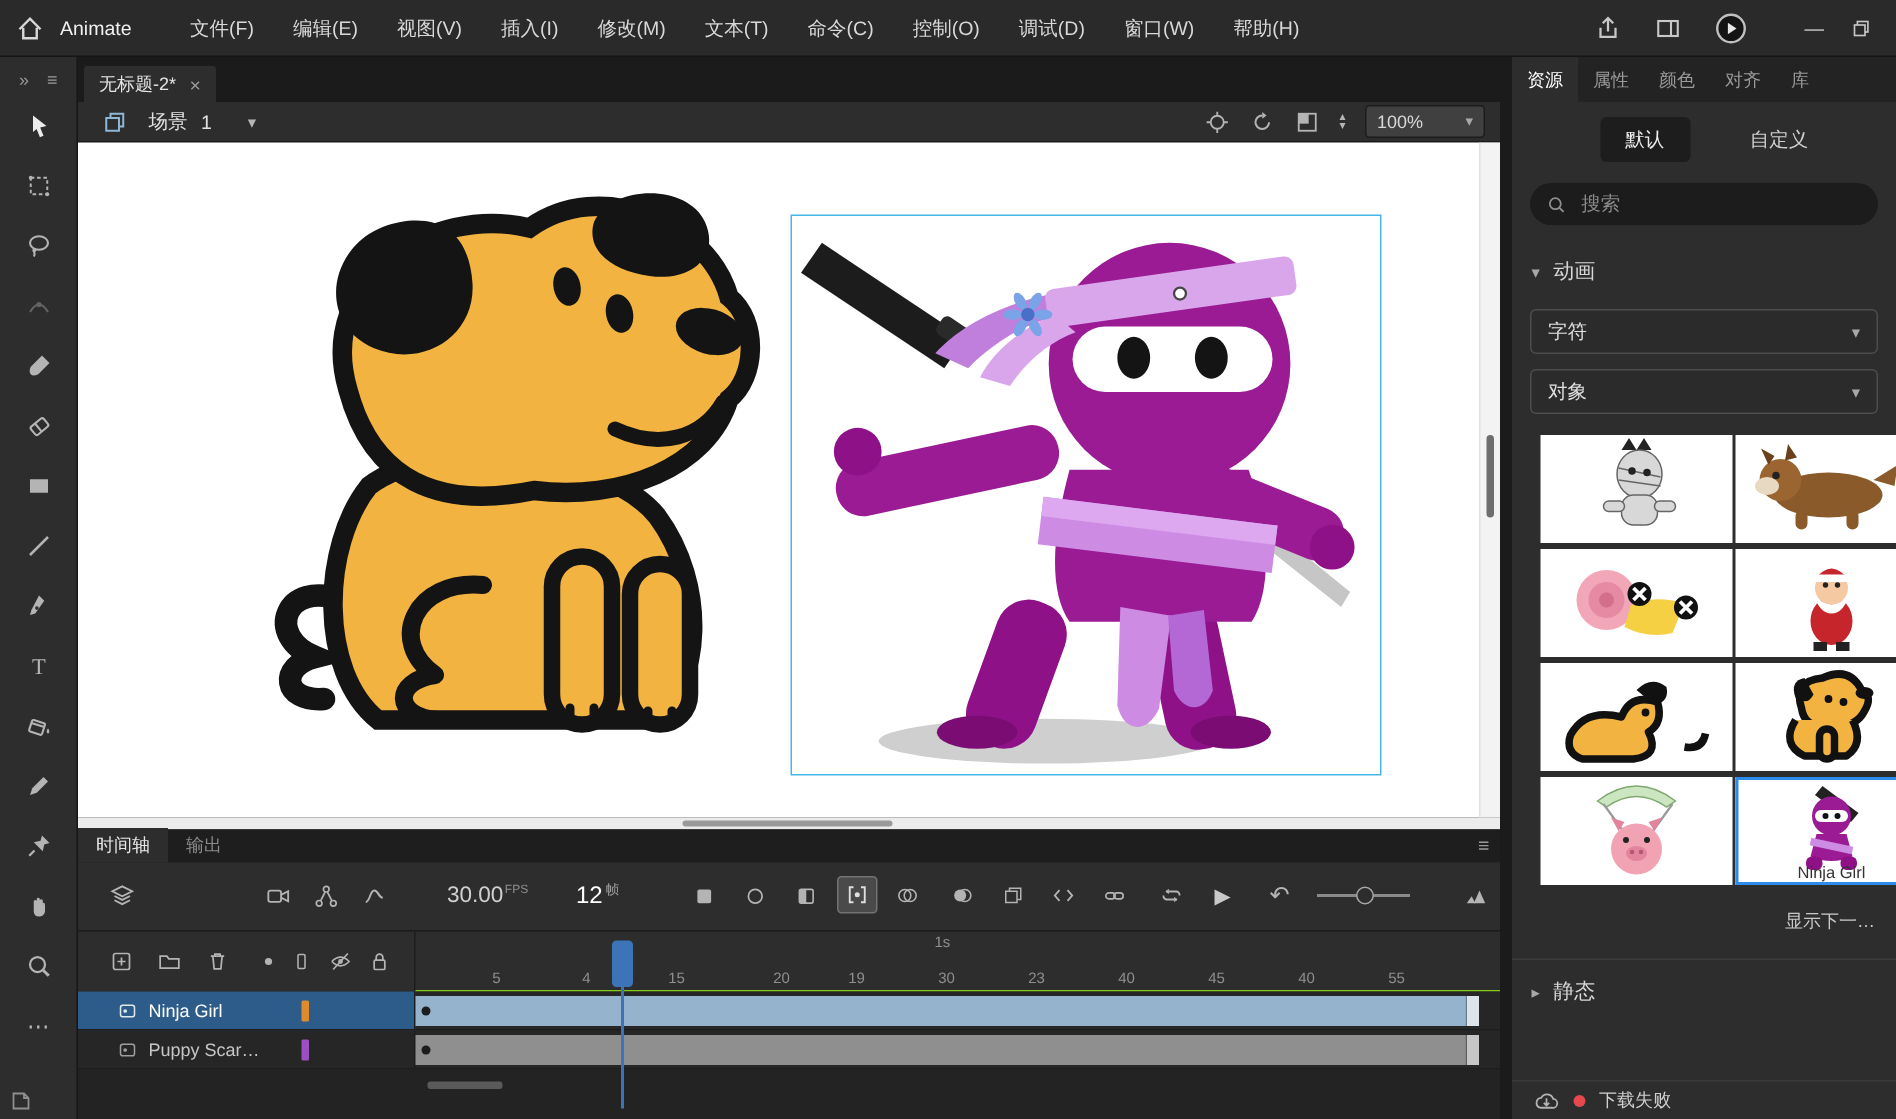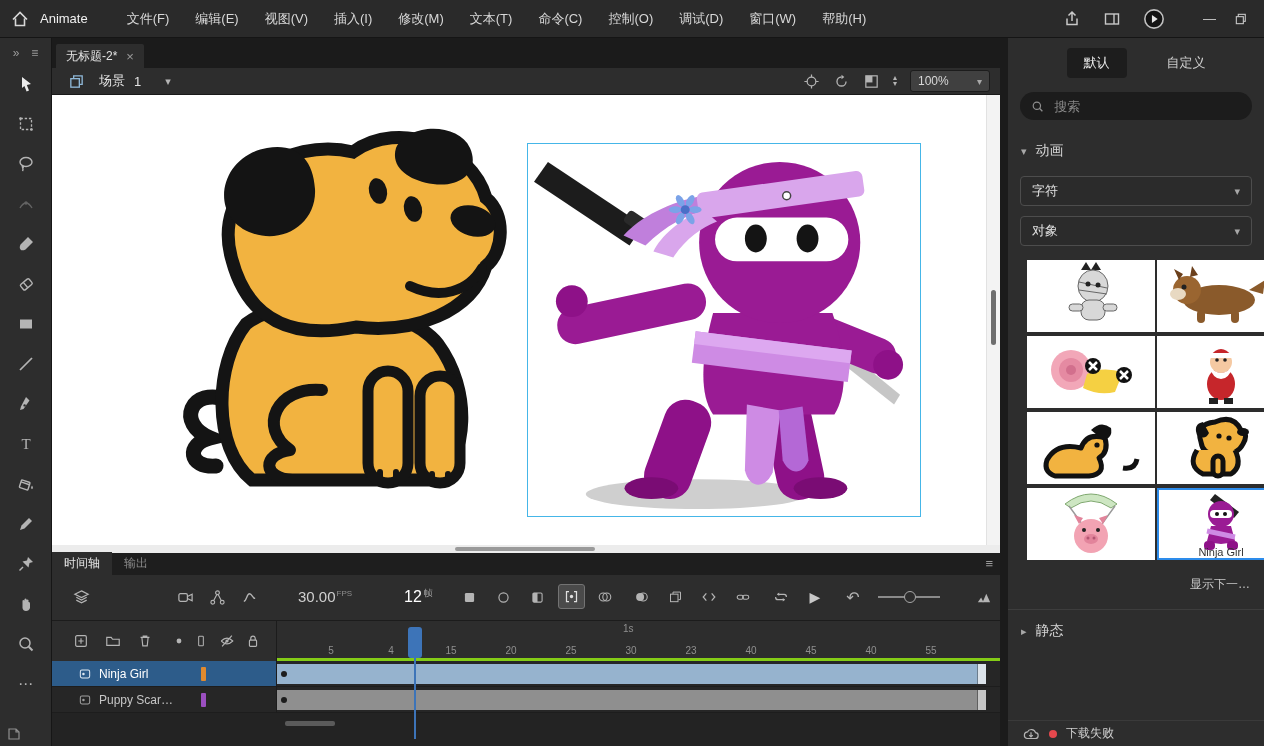--- a/index.html
+++ b/index.html
@@ -45,28 +45,28 @@
   .tl-tabs{height:22px;background:#1e1e1e;display:flex;align-items:flex-end;font-size:12px;position:relative}
   .tl-tab{padding:3px 12px}
   .tl-tab.active{background:#2d2d2d;color:#e4e4e4}
   .tl-tab.inactive{color:#8a8a8a}
   .tl-menu{position:absolute;right:7px;top:3px;color:#9a9a9a;font-size:13px}
   .tl-toolbar{position:relative;height:45px;background:#2d2d2d;border-bottom:1px solid #1c1c1c}
   .ti{position:absolute;top:12px;width:22px;height:20px;display:flex;align-items:center;justify-content:center;color:#b4b4b4;font-size:14px}
   .ti.sel{background:#4a4a4a;border:1px solid #737373;border-radius:3px;top:9px;height:25px;width:27px;box-sizing:border-box}
   .fpsblk{position:absolute;left:246px;top:13px;color:#cfcfcf;font-size:15px}
   .fpsblk .u{font-size:8px;color:#8f8f8f;vertical-align:super;margin-left:1px}
-  .frmblk{position:absolute;left:352px;top:12px;color:#ffffff;font-size:16px}
+  .frmblk{position:absolute;left:332px;top:12px;color:#ffffff;font-size:16px}
   .frmblk .u{font-size:9px;color:#9f9f9f;vertical-align:super;margin-left:2px}
   .slider-line{width:62px;height:2px;background:#8a8a8a;position:relative}
   .slider-knob{position:absolute;left:26px;top:-5px;width:10px;height:10px;border:1px solid #a8a8a8;border-radius:50%;background:#2d2d2d}
   .tl-ops{display:flex;height:40px;background:#2d2d2d}
   .ops-left{width:225px;position:relative;border-right:1px solid #1c1c1c;box-sizing:border-box}
   .op{position:absolute;top:11px;width:18px;height:18px;color:#b4b4b4;display:flex;align-items:center;justify-content:center}
-  .ruler{position:relative;flex:1;border-bottom:3px solid #84cc16;box-sizing:border-box}
+  .ruler{position:relative;flex:1;border-bottom:1px solid #84cc16;box-sizing:border-box}
   .rnum{position:absolute;bottom:2px;width:24px;text-align:center;font-size:10px;color:#8f8f8f}
   .tsec{position:absolute;top:2px;left:346px;font-size:10px;color:#8f8f8f}
   .ph-handle{position:absolute;left:131px;top:6px;width:14px;height:31px;background:#3D74B8;border-radius:3px}
   .ph-line{position:absolute;left:362px;top:103px;width:2px;height:83px;background:#3D74B8;z-index:5}
   .lrow{display:flex;height:26px}
   .ncell{width:225px;display:flex;align-items:center;gap:7px;padding-left:26px;box-sizing:border-box;
          border-right:1px solid #1c1c1c;border-bottom:1px solid #1d1d1d;font-size:12px}
   .ncell.selr{background:#2d5c8a;color:#fff}
   .ncell.norm{background:#262626;color:#c6c6c6}
   .chip{width:5px;height:14px;border-radius:1px;margin-left:auto;margin-right:70px}
@@ -82,21 +82,21 @@
   .tl-rest{position:relative;height:34px;background:#232323}
   .tl-hthumb{position:absolute;left:233px;top:8px;width:50px;height:5px;background:#5a5a5a;border-radius:2px}
   
   #rightpanel{position:absolute;left:1008px;top:38px;width:256px;height:708px;background:#2d2d2d;overflow:hidden}
   .rp-tabs{height:30px;background:#232323;display:flex;font-size:12px}
   .rp-tab{padding:0 10px;display:flex;align-items:center;color:#9a9a9a}
   .rp-tab.active{background:#2d2d2d;color:#ffffff}
   .modes{height:50px;display:flex;align-items:center;justify-content:center;gap:40px;font-size:13px;color:#cfcfcf}
   .mode-pill{background:#1d1d1d;border-radius:4px;padding:6px 17px;color:#ececec}
   .searchbox{margin:4px 12px 0;height:28px;background:#1c1c1c;border-radius:14px;display:flex;align-items:center;padding:0 11px;gap:8px}
-  .searchbox input{background:transparent;border:none;outline:none;color:#d946ef;font-family:Liberation Sans, sans-serif;font-size:13px;width:100%}
+  .searchbox input{background:transparent;border:none;outline:none;color:#d946ef;font-family:Liberation Serif, serif;font-size:13px;width:100%}
   .searchbox input::placeholder{color:#8a8a8a}
   .sec{display:flex;align-items:center;gap:9px;padding:22px 13px 6px;font-size:14px;color:#d6d6d6}
   .sec .chev{color:#a8a8a8;font-size:11px}
   .sec.small{padding-top:12px}
   .dd{margin:10px 12px;height:30px;border:1px solid #4d4d4d;border-radius:4px;background:#2b2b2b;display:flex;
       align-items:center;justify-content:space-between;padding:0 11px;font-size:13px;color:#e0e0e0;box-sizing:border-box}
   .dd .chev{color:#a8a8a8;font-size:11px}
   .agrid{margin-top:14px;padding-left:19px;display:grid;grid-template-columns:128px 128px;gap:4px 2px}
   .acell{width:128px;height:72px;background:#ffffff;position:relative}
   .acell.selA{box-shadow:inset 0 0 0 2px #2D8CEB}
@@ -525,22 +525,22 @@
               <rect x="5" y="8" width="8" height="7" rx="1" stroke="#b4b4b4" stroke-width="1.3" fill="none"></rect>
               <path d="M6.5 8 V6 a2.5 2.5 0 0 1 5 0 V8" stroke="#b4b4b4" stroke-width="1.3" fill="none"></path>
             </svg>
         </span>
       </div>
       <div class="ruler">
         <span class="tsec">1s</span>
         <span class="rnum" style="left:42px">5</span>
         <span class="rnum" style="left:102px">4</span>
         <span class="rnum" style="left:162px">15</span>
-        <span class="rnum" style="left:222px">20</span>
-        <span class="rnum" style="left:282px">25</span>
+        <span class="rnum" style="left:232px">20</span>
+        <span class="rnum" style="left:282px">19</span>
         <span class="rnum" style="left:342px">30</span>
         <span class="rnum" style="left:402px">23</span>
         <span class="rnum" style="left:462px">40</span>
         <span class="rnum" style="left:522px">45</span>
         <span class="rnum" style="left:582px">40</span>
         <span class="rnum" style="left:642px">55</span>
         <span class="ph-handle"></span>
       </div>
     </div>
 
@@ -578,20 +578,27 @@
     </div>
 
     <div class="tl-rest">
       <span class="tl-hthumb"></span>
     </div>
 
     <div class="ph-line"></div>
   </section>
 
   <aside id="rightpanel">
+    <div class="rp-tabs">
+      <span class="rp-tab active">资源</span>
+      <span class="rp-tab">属性</span>
+      <span class="rp-tab">颜色</span>
+      <span class="rp-tab">对齐</span>
+      <span class="rp-tab">库</span>
+    </div>
 
     <div class="modes">
       <span class="mode-pill">默认</span>
       <span>自定义</span>
     </div>
 
     <div class="searchbox">
       <svg width="15" height="15" viewBox="0 0 18 18">
         <circle cx="8" cy="8" r="5" stroke="#8f8f8f" stroke-width="1.6" fill="none"></circle>
         <line x1="11.8" y1="11.8" x2="15.5" y2="15.5" stroke="#8f8f8f" stroke-width="1.8"></line>

